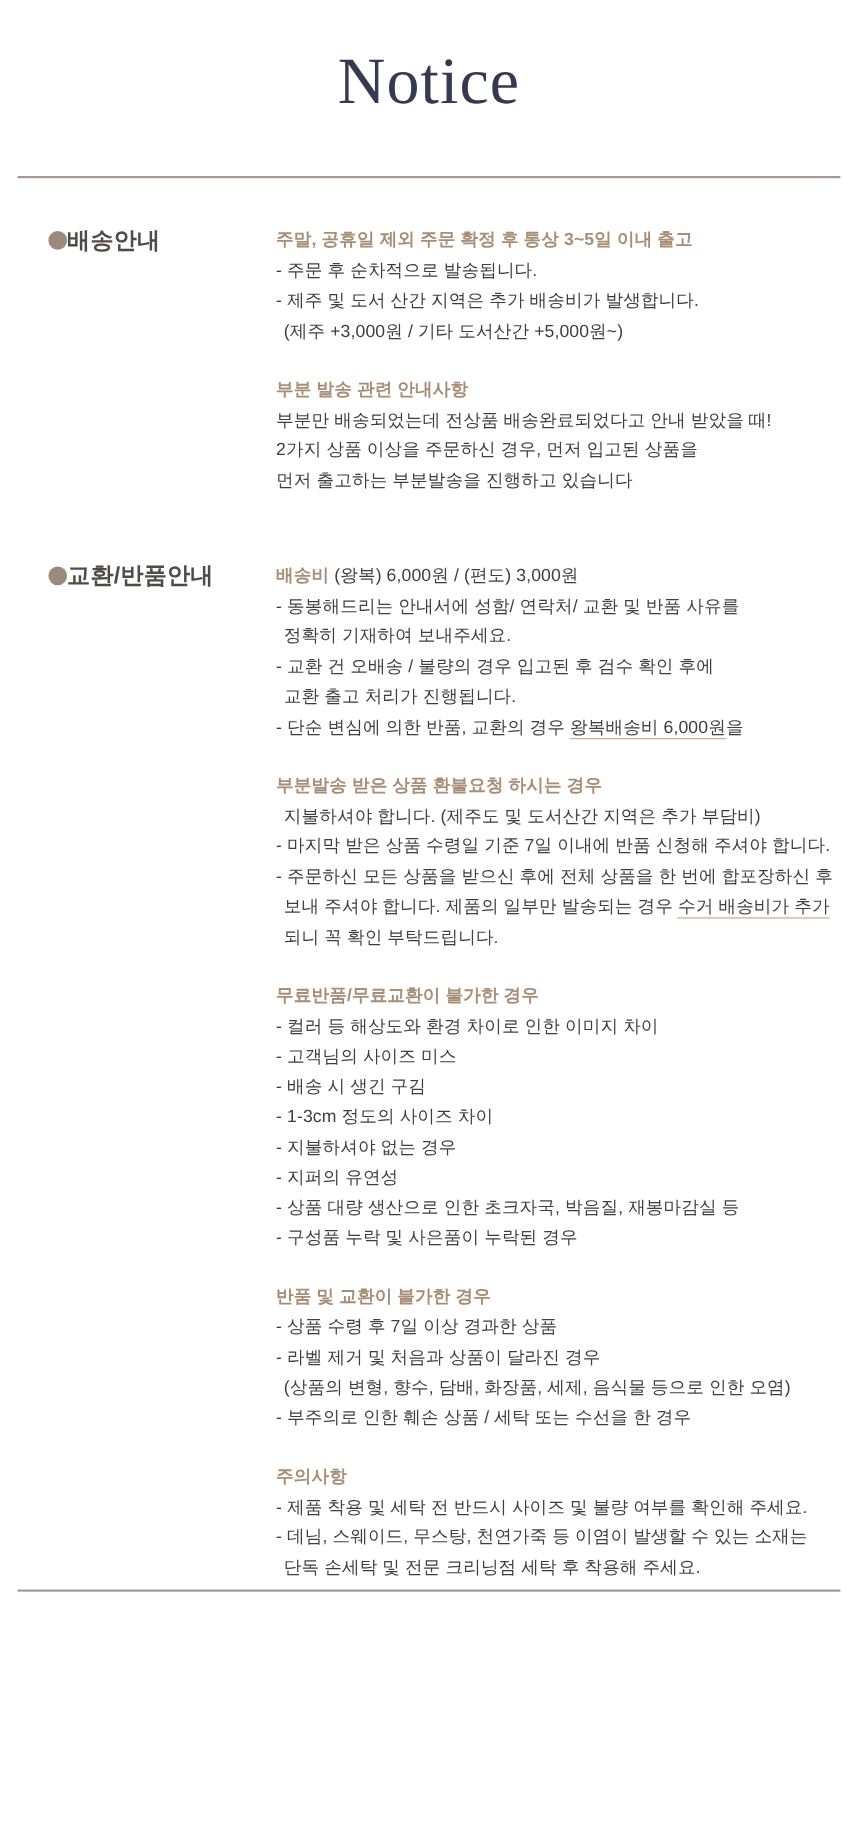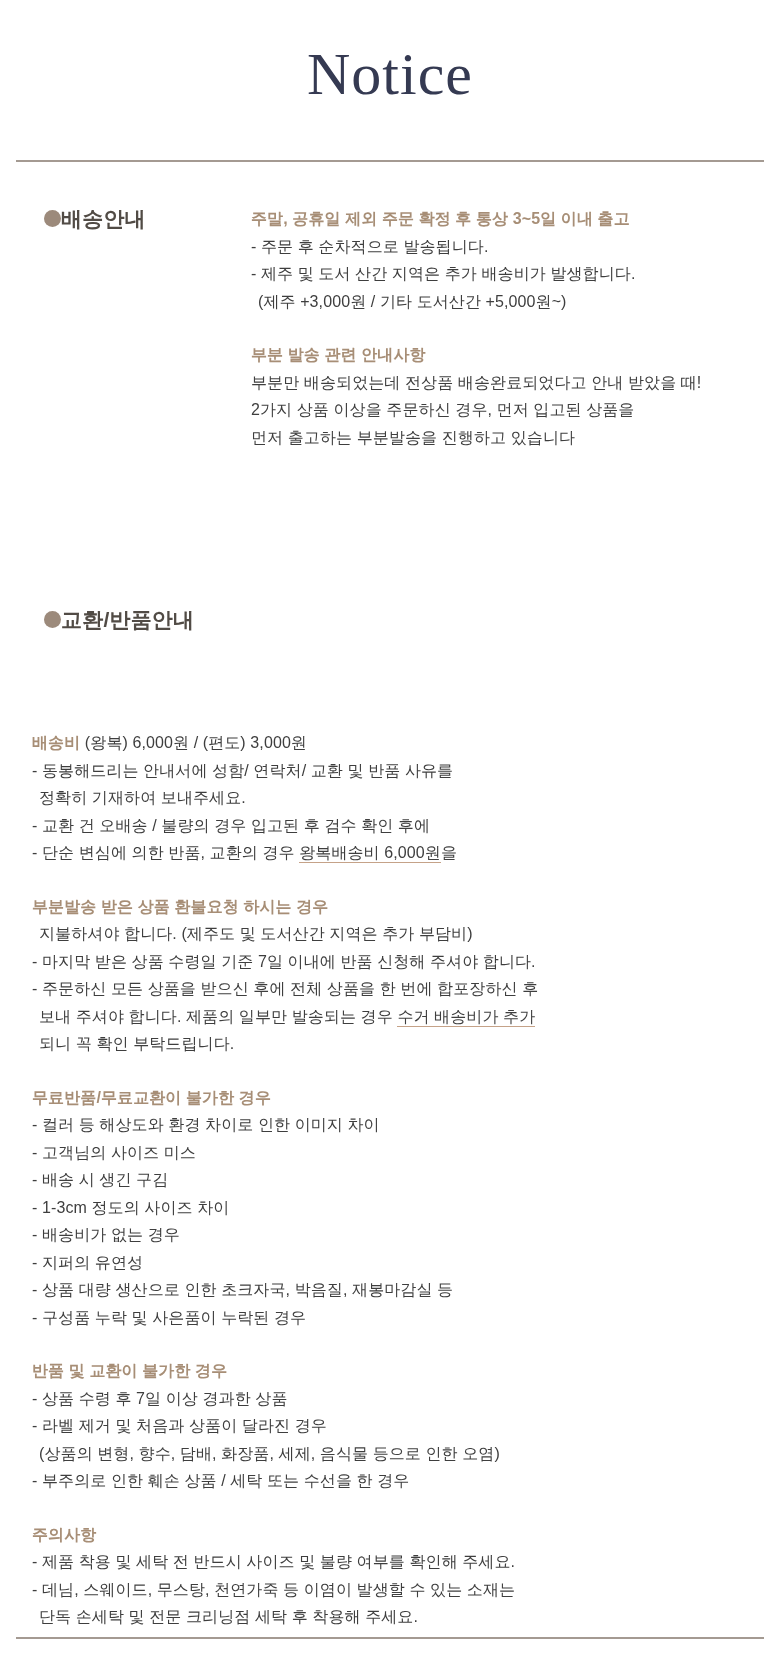--- a/index.html
+++ b/index.html
@@ -21,21 +21,21 @@
     color:var(--c-title);
     line-height:72px;
   }
 
   .divider { border-top:2px solid var(--c-divider); width:100%; }
   .divider.top { margin-top:50px; }
   .divider.bottom { margin-top:6px; }
 
   .section { display:flex; align-items:flex-start; }
   .section.s0 { margin-top:43px; }
-  .section.s1 { margin-top:59px;flex-direction:column; }
+  .section.s1 { margin-top:59px; }
   .section.s2 { margin-top:56px; }
 
   .section-head {
     flex:0 0 219px; width:219px;
     display:flex; align-items:center; 
     padding-left:28px;
   }
   .bullet {
     width:17px; height:17px; border-radius:50%;
     background:var(--c-section-bullet); flex:0 0 17px;
@@ -90,33 +90,34 @@
       <div class="section s1">
         <div class="section-head">
           <span class="bullet"></span>
           <span class="section-heading">교환/반품안내</span>
         </div>
         <div class="content">
           <div class="row subheading"><span class="seg-accent">배송비</span><span class="seg-body"> (왕복) 6,000원 / (편도) 3,000원</span></div>
           <div class="row"><span class="seg-body">- 동봉해드리는 안내서에 성함/ 연락처/ 교환 및 반품 사유를</span></div>
           <div class="row indent"><span class="seg-body">정확히 기재하여 보내주세요.</span></div>
           <div class="row"><span class="seg-body">- 교환 건 오배송 / 불량의 경우 입고된 후 검수 확인 후에</span></div>
+          <div class="row indent"><span class="seg-body">교환 출고 처리가 진행됩니다.</span></div>
           <div class="row"><span class="seg-body">- 단순 변심에 의한 반품, 교환의 경우 </span><span class="seg-underline">왕복배송비 6,000원</span><span class="seg-body">을</span></div>
           <div class="row subheading"><span class="seg-accent">부분발송 받은 상품 환불요청 하시는 경우</span></div>
           <div class="row indent"><span class="seg-body">지불하셔야 합니다. (제주도 및 도서산간 지역은 추가 부담비)</span></div>
           <div class="row"><span class="seg-body">- 마지막 받은 상품 수령일 기준 7일 이내에 반품 신청해 주셔야 합니다.</span></div>
           <div class="row"><span class="seg-body">- 주문하신 모든 상품을 받으신 후에 전체 상품을 한 번에 합포장하신 후</span></div>
           <div class="row indent"><span class="seg-body">보내 주셔야 합니다. 제품의 일부만 발송되는 경우 </span><span class="seg-underline">수거 배송비가 추가</span></div>
           <div class="row indent"><span class="seg-body">되니 꼭 확인 부탁드립니다.</span></div>
           <div class="row subheading"><span class="seg-accent">무료반품/무료교환이 불가한 경우</span></div>
           <div class="row"><span class="seg-body">- 컬러 등 해상도와 환경 차이로 인한 이미지 차이</span></div>
           <div class="row"><span class="seg-body">- 고객님의 사이즈 미스</span></div>
           <div class="row"><span class="seg-body">- 배송 시 생긴 구김</span></div>
           <div class="row"><span class="seg-body">- 1-3cm 정도의 사이즈 차이</span></div>
-          <div class="row"><span class="seg-body">- 배송비가 없는 경우</span></div>
+          <div class="row"><span class="seg-body">- 지불하셔야 없는 경우</span></div>
           <div class="row"><span class="seg-body">- 지퍼의 유연성</span></div>
           <div class="row"><span class="seg-body">- 상품 대량 생산으로 인한 초크자국, 박음질, 재봉마감실 등</span></div>
           <div class="row"><span class="seg-body">- 구성품 누락 및 사은품이 누락된 경우</span></div>
           <div class="row subheading"><span class="seg-accent">반품 및 교환이 불가한 경우</span></div>
           <div class="row"><span class="seg-body">- 상품 수령 후 7일 이상 경과한 상품</span></div>
           <div class="row"><span class="seg-body">- 라벨 제거 및 처음과 상품이 달라진 경우</span></div>
           <div class="row indent"><span class="seg-body">(상품의 변형, 향수, 담배, 화장품, 세제, 음식물 등으로 인한 오염)</span></div>
           <div class="row"><span class="seg-body">- 부주의로 인한 훼손 상품 / 세탁 또는 수선을 한 경우</span></div>
           <div class="row subheading"><span class="seg-accent">주의사항</span></div>
           <div class="row"><span class="seg-body">- 제품 착용 및 세탁 전 반드시 사이즈 및 불량 여부를 확인해 주세요.</span></div>

